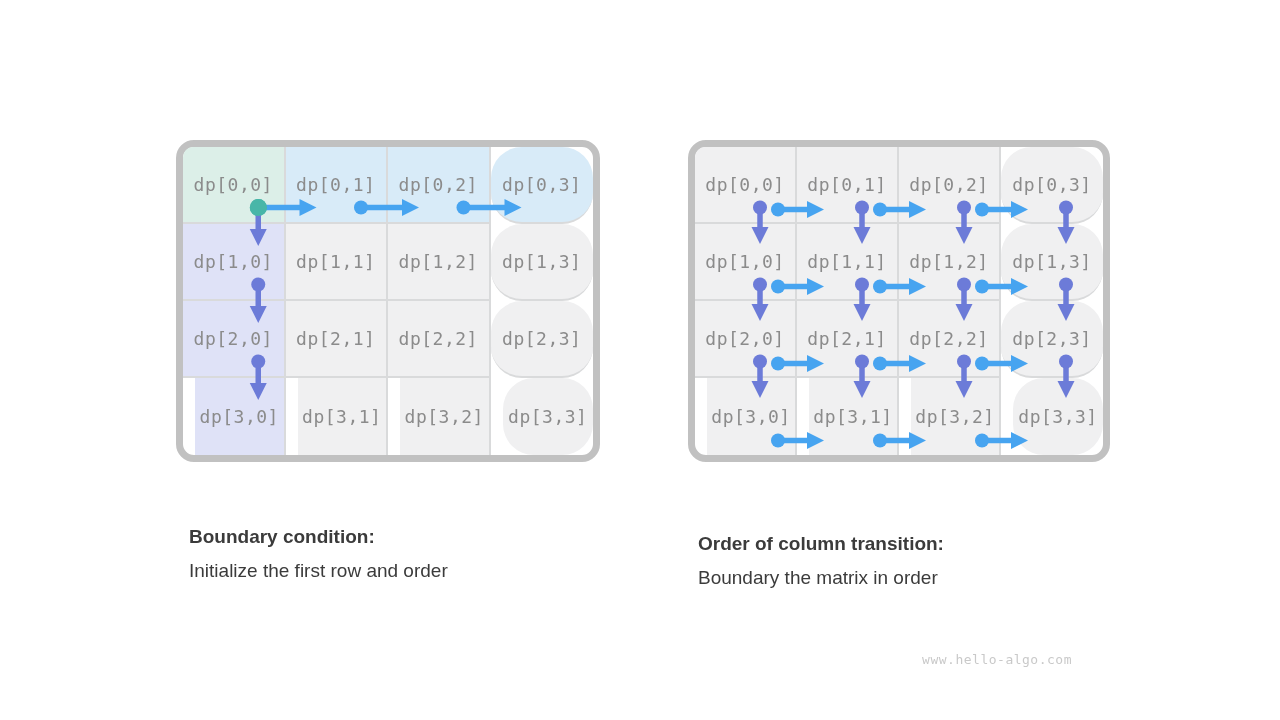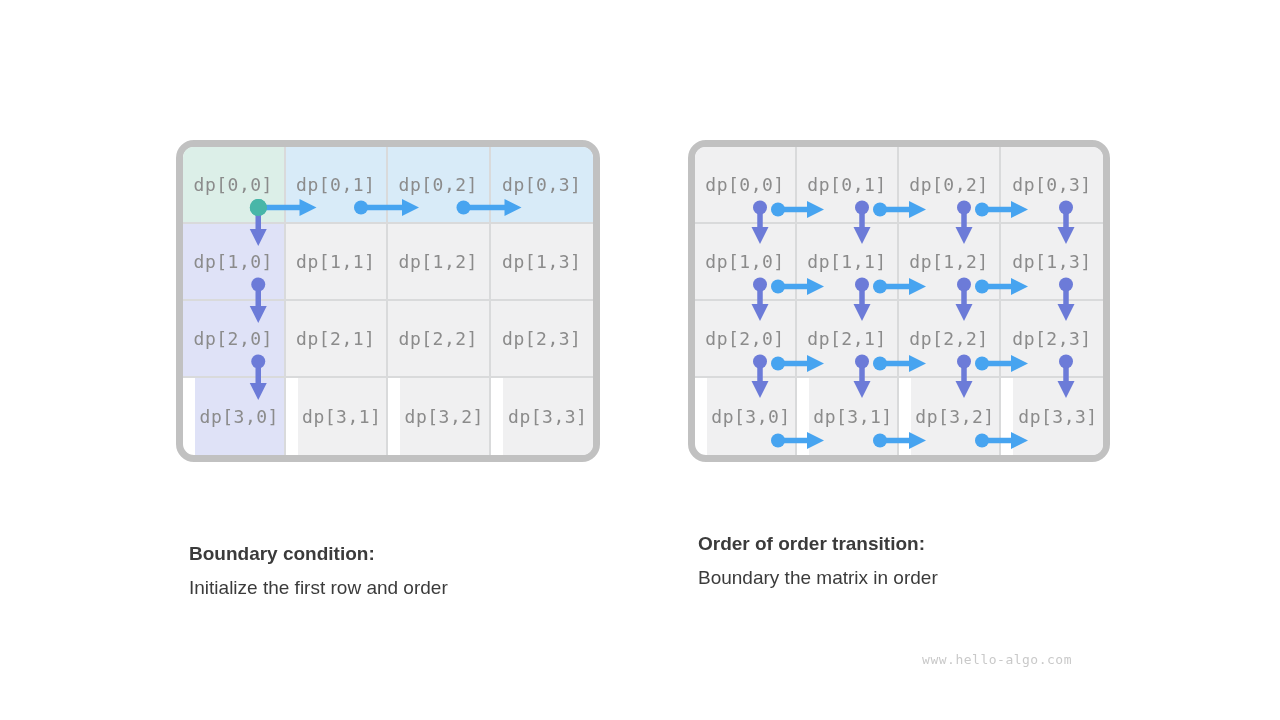--- a/index.html
+++ b/index.html
@@ -10,29 +10,29 @@
   #left-grid{left:176px;top:140px;width:424px;height:322px;}
   #right-grid{left:688px;top:140px;width:422px;height:322px;}
   .grid-inner{position:absolute;inset:0;display:grid;
               grid-template-columns:repeat(4,1fr);grid-template-rows:repeat(4,1fr);
               border-radius:10px;overflow:hidden;}
   .cell{display:flex;align-items:center;justify-content:center;
         font-family:"DejaVu Sans Mono","Liberation Mono",monospace;
         font-size:18px;letter-spacing:0.5px;color:var(--label,#8b8b8b);
         border-right:2px solid var(--gridline,#d9dadb);
         border-bottom:2px solid var(--gridline,#d9dadb);}
-  .cell.last-col{border-right:none;}
+  .cell.last-col{border-right:none;border-radius:31px;}
   .cell.last-row{border-bottom:none;margin-left:12px;}
   .bg-green{background:var(--cell-green,#dcefe8);}
   .bg-blue{background:var(--cell-blue,#d8ebf8);}
   .bg-lavender{background:var(--cell-lavender,#dfe2f7);}
   .bg-gray{background:var(--cell-gray,#f0f0f1);}
   #arrow-layer{position:absolute;left:0;top:0;width:1280px;height:720px;pointer-events:none;}
   .caption{position:absolute;font-size:19px;line-height:34px;color:var(--caption,#3b3b3b);}
-  #left-caption{left:189px;top:537px;}
+  #left-caption{left:189px;top:520px;}
   #right-caption{left:698px;top:527px;}
   .caption-title{font-weight:bold;}
   .watermark{position:absolute;top:652px;right:44px;
              font-family:"DejaVu Sans Mono","Liberation Mono",monospace;
              font-size:13px;letter-spacing:0.5px;color:var(--watermark,#c9c9c9);}
 </style>
 </head>
 <body>
 
 <div class="page">
@@ -231,19 +231,19 @@
         <circle cx="982" cy="440.5" r="7" fill="#47a4f0"></circle>
       </g>
     </svg>
 
   <div class="caption" id="left-caption">
     <div class="caption-title">Boundary condition:</div>
     <div class="caption-body">Initialize the first row and order</div>
   </div>
 
   <div class="caption" id="right-caption">
-    <div class="caption-title">Order of order transition:</div>
+    <div class="caption-title">Order of column transition:</div>
     <div class="caption-body">Boundary the matrix in order</div>
   </div>
 
   <div class="watermark">www.hello-algo.com</div>
 
 </div>
 
 </body></html>

